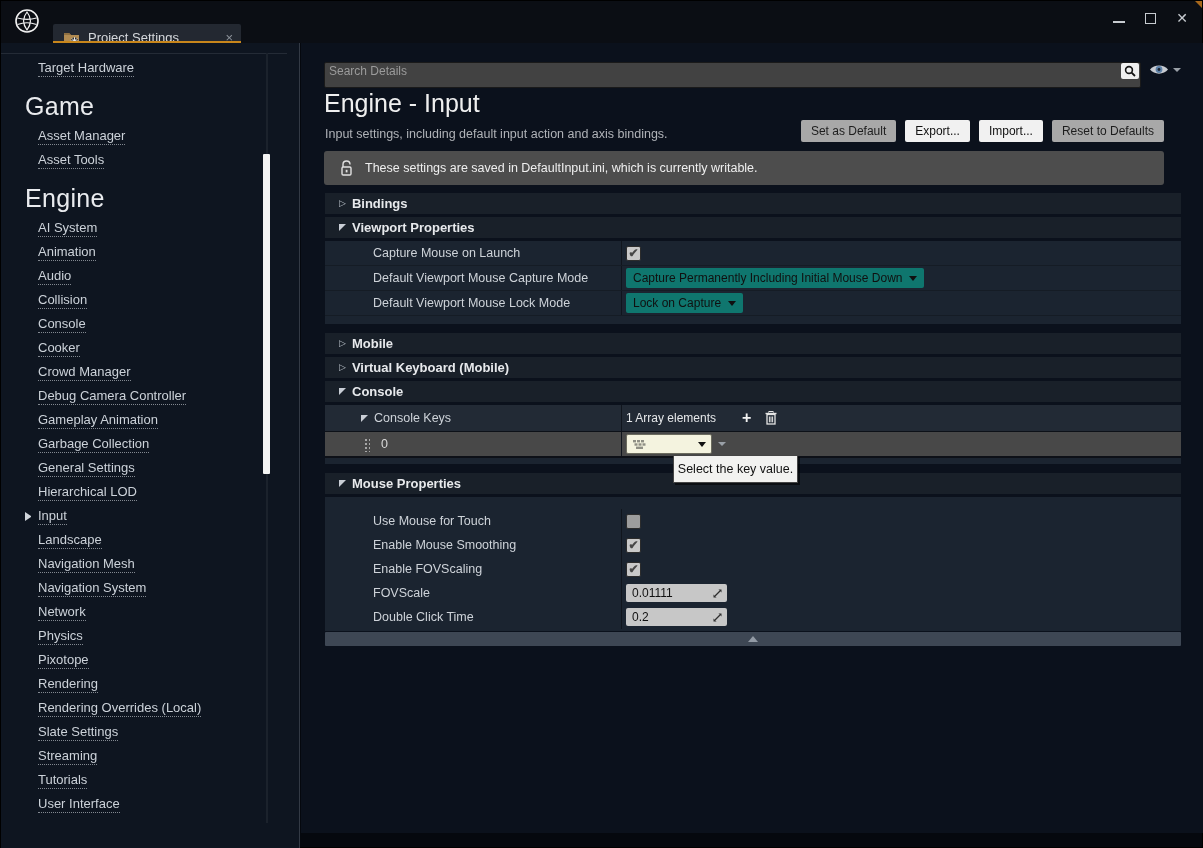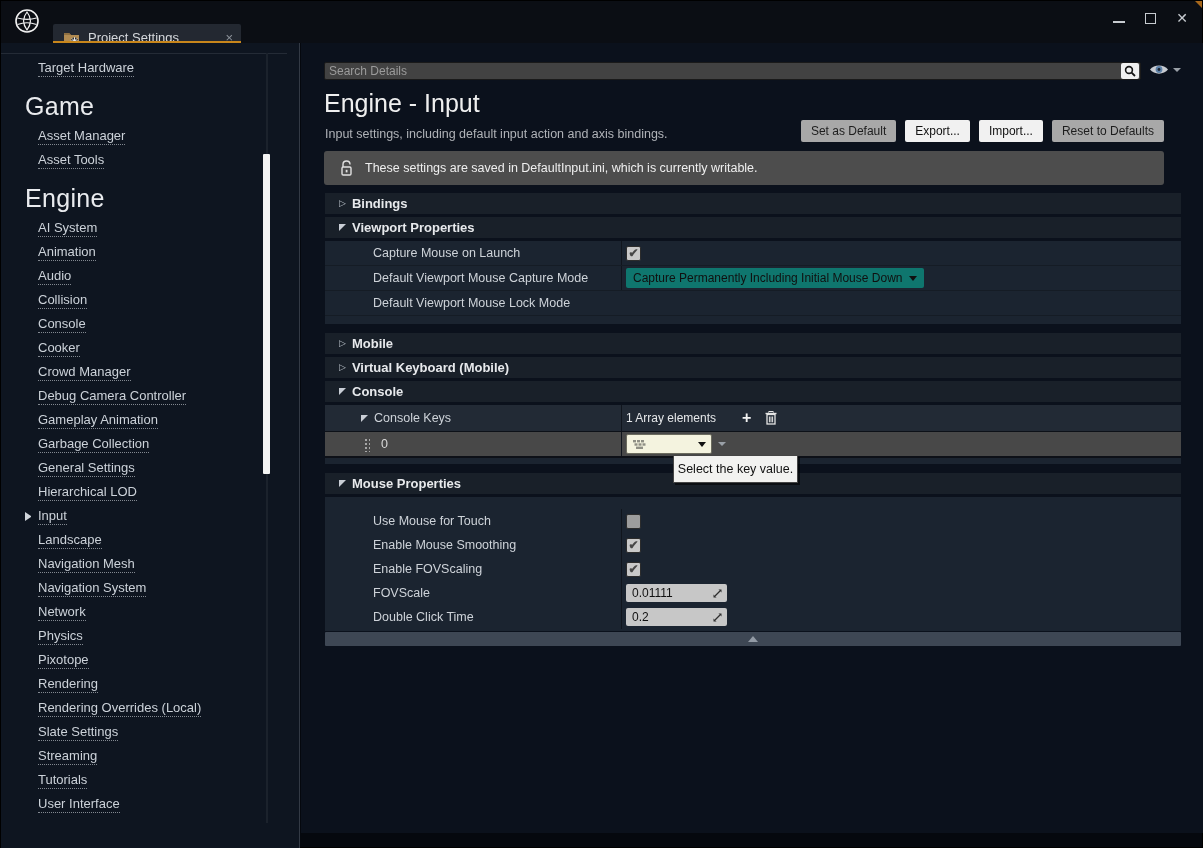--- a/index.html
+++ b/index.html
@@ -34,21 +34,21 @@
               color:#ccd2d9; white-space:nowrap; cursor:pointer; }
   .nav-item span { border-bottom:1px dotted #828890; padding-bottom:1px; }
   .nav-item .sel-arrow { position:absolute; left:24px; top:8px; width:0; height:0; border:0;
               border-left:6px solid #cfd4da; border-top:4px solid transparent; border-bottom:4px solid transparent; }
   .nav-header { height:44px; line-height:52px; padding-left:24px; font-size:25px; color:#e9ebee;
                 font-weight:500; letter-spacing:0.3px; }
   .sb-track { position:absolute; left:265px; top:10px; width:2px; height:770px; background:#1b222c; }
   .sb-thumb { position:absolute; left:262px; top:111px; width:7px; height:320px; background:#f4f4f4; border-radius:1px; cursor:pointer; }
 
   
-  .search { position:absolute; left:23px; top:19px; width:817px; height:18px; background:#424242;
+  .search { position:absolute; left:23px; top:19px; width:817px; height:26px; background:#424242;
             border:1px solid #1a1a1a; border-radius:2px; }
   .search input { position:absolute; left:4px; top:0; width:780px; height:16px; background:transparent;
             border:none; outline:none; color:#d0d0d0; font-size:12px; font-family:"Liberation Sans",sans-serif; }
   .search input::placeholder { color:#9b9b9b; }
   .mag-btn { position:absolute; right:1px; top:0; width:18px; height:16px; background:#f0f0f0;
              border-radius:2px; display:flex; align-items:center; justify-content:center; cursor:pointer; }
   .eye-wrap { position:absolute; left:848px; top:20px; display:flex; align-items:center; gap:4px; cursor:pointer; }
   .caret-gray { width:0; height:0; border-left:4px solid transparent; border-right:4px solid transparent;
                 border-top:4px solid #9aa0a7; }
   .page-title { position:absolute; left:23px; top:46px; font-size:25px; color:#efefef; font-weight:500; }
@@ -258,20 +258,26 @@
             <div class="plabel">Default Viewport Mouse Capture Mode</div>
             <div class="pvalue">
               <span class="combo">
                 <span class="ctext">Capture Permanently Including Initial Mouse Down</span>
                 <span class="caret-dark"></span>
               </span>
             </div>
           </div>
           <div class="prow">
             <div class="plabel">Default Viewport Mouse Lock Mode</div>
+            <div class="pvalue">
+              <span class="combo">
+                <span class="ctext">Lock on Capture</span>
+                <span class="caret-dark"></span>
+              </span>
+            </div>
           </div>
           <div class="pad-bottom8"></div>
         </div>
         <div class="gap9"></div>
 
         <div class="sec-head">
           <span class="tri-closed">▷</span>
           <span class="lbl">Mobile</span>
         </div>
 

